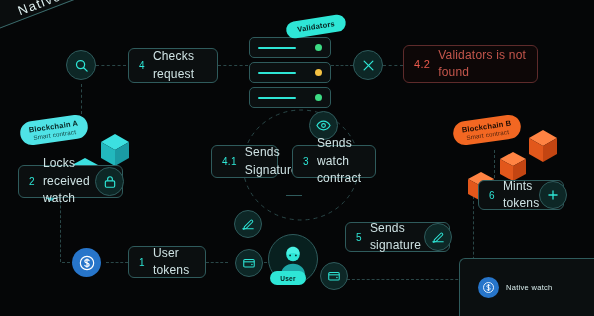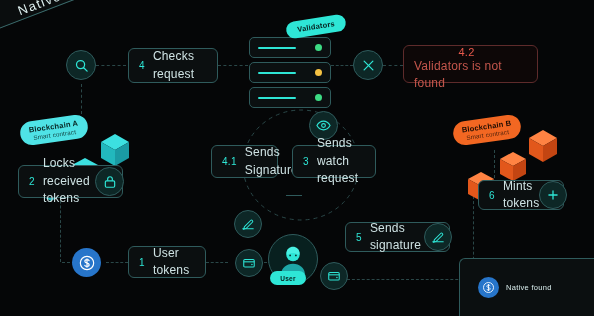--- a/index.html
+++ b/index.html
@@ -156,21 +156,21 @@
     <span class="p1" style="color:#06211f;">Validators</span>
   </div>
 
   <div class="cic" style="left:353px;top:50px;width:30px;height:30px;">
     <svg width="15" height="15" viewBox="0 0 24 24" stroke="#2ee6d6" stroke-width="2" stroke-linecap="round">
       <line x1="5" y1="5" x2="19" y2="19"></line>
         <line x1="19" y1="5" x2="5" y2="19"></line>
     </svg>
   </div>
 
-  <div class="box err" style="left:403px;top:45px;width:135px;height:38px;flex-direction:column;">
+  <div class="box err" style="left:403px;top:45px;width:135px;height:38px;">
     <span class="num">4.2</span>
     <span class="lbl">Validators is not found</span>
   </div>
 
   <svg class="cube" style="left:99px;top:132px;" width="32" height="36">
     <polygon points="16,2 30,10 16,18 2,10" fill="#3ce0e0"></polygon>
     <polygon points="2,10 16,18 16,34 2,26" fill="#22b8bd"></polygon>
     <polygon points="30,10 16,18 16,34 30,26" fill="#1a9aa3"></polygon>
   </svg>
   <svg class="cube" style="left:70px;top:156px;" width="30" height="34">
@@ -184,21 +184,21 @@
     <polygon points="28,9 15,16 15,31 28,24" fill="#1a9aa3"></polygon>
   </svg>
 
   <div class="pill" style="left:20px;top:118px;width:68px;height:24px;background:#4fe3e6;transform:rotate(-8deg);">
     <span class="p1" style="color:#06211f;">Blockchain A</span>
     <span class="p2" style="color:#06211f;">Smart contract</span>
   </div>
 
   <div class="box" style="left:18px;top:165px;width:105px;height:33px;">
     <span class="num">2</span>
-    <span class="lbl">Locks received tokens</span>
+    <span class="lbl">Locks received watch</span>
   </div>
   <div class="cic" style="left:95px;top:167px;width:29px;height:29px;">
     <svg width="14" height="14" viewBox="0 0 24 24" fill="none" stroke="#2ee6d6" stroke-width="2">
       <rect x="4" y="10" width="16" height="11" rx="2"></rect>
         <path d="M8 10V7a4 4 0 0 1 8 0v3"></path>
     </svg>
   </div>
 
   <div class="cic" style="left:309px;top:111px;width:29px;height:29px;">
     <svg width="15" height="15" viewBox="0 0 24 24" fill="none" stroke="#2ee6d6" stroke-width="1.8">
@@ -207,21 +207,21 @@
     </svg>
   </div>
 
   <div class="box" style="left:211px;top:145px;width:67px;height:33px;">
     <span class="num">4.1</span>
     <span class="lbl">Sends Signature</span>
   </div>
 
   <div class="box" style="left:292px;top:145px;width:84px;height:33px;">
     <span class="num">3</span>
-    <span class="lbl">Sends watch request</span>
+    <span class="lbl">Sends watch contract</span>
   </div>
 
   <div class="cic" style="left:234px;top:210px;width:28px;height:28px;">
     <svg width="14" height="14" viewBox="0 0 24 24" fill="none" stroke="#2ee6d6" stroke-width="1.8" stroke-linecap="round">
       <path d="M3 20h18"></path>
         <path d="M6 16.5 16.5 6a2.1 2.1 0 0 1 3 3L9 19.5 4.5 21z"></path>
     </svg>
   </div>
 
   <div class="box" style="left:345px;top:222px;width:105px;height:30px;">
@@ -309,17 +309,17 @@
     </svg>
   </div>
 
   <div id="legend">
     <div class="coin" style="position:relative;width:21px;height:21px;">
       <svg width="15" height="15" viewBox="0 0 24 24" fill="none" stroke="#ffffff" stroke-width="1.4">
         <circle cx="12" cy="12" r="8"></circle>
         <path d="M12 7v10M14.6 9.3c-.5-.9-1.5-1.3-2.6-1.3-1.6 0-2.6.8-2.6 2s1 1.8 2.6 2.1 2.6.9 2.6 2.1-1 2-2.6 2c-1.1 0-2.1-.4-2.6-1.3" stroke-linecap="round"></path>
       </svg>
     </div>
-    <span class="ltxt">Native found</span>
+    <span class="ltxt">Native watch</span>
   </div>
 
 
 </div>
 
 </body></html>

